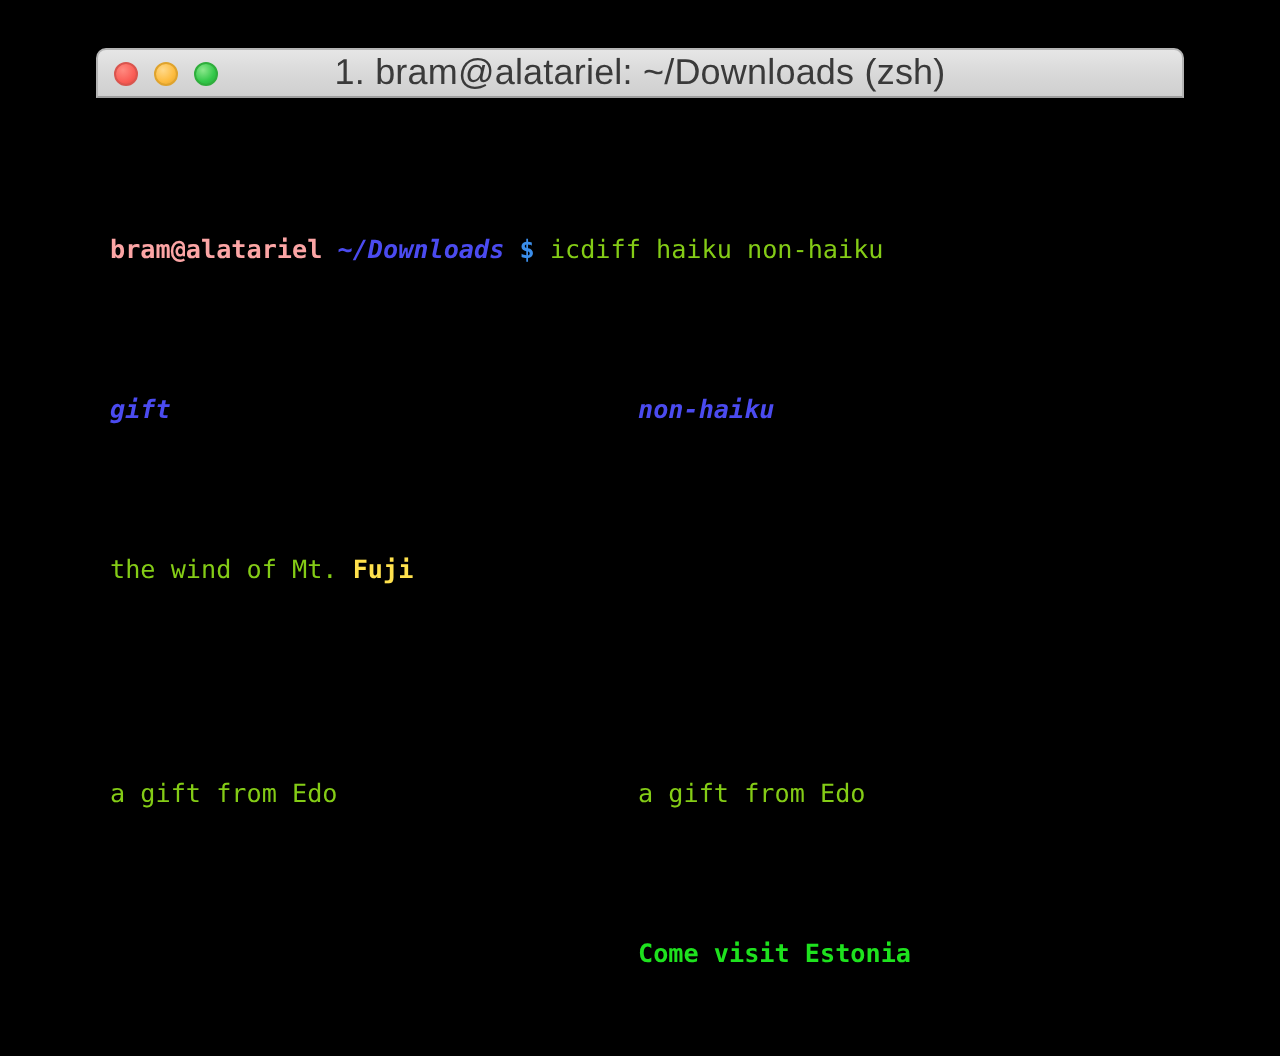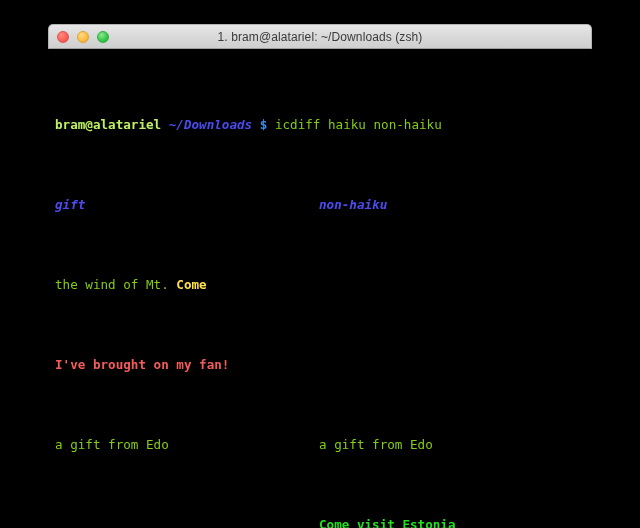--- a/index.html
+++ b/index.html
@@ -49,21 +49,21 @@
   .light.close   { background: radial-gradient(circle at 35% 30%, #ff8a80 0%, #fa5e57 60%, #e0483f 100%); border: 1px solid #d9554e; }
   .light.min     { background: radial-gradient(circle at 35% 30%, #ffd98a 0%, #fdbc40 60%, #e0a32c 100%); border: 1px solid #dfa32d; }
   .light.zoom    { background: radial-gradient(circle at 35% 30%, #8ce88c 0%, #34c84a 60%, #27a83a 100%); border: 1px solid #2fae3c; }
 
   .title-text {
     position: absolute;
     left: 0;
     right: 0;
     text-align: center;
     font-family: "Liberation Sans", sans-serif;
-    font-size: 12px;
+    font-size: 18px;
     color: #3a3a3a;
     letter-spacing: 0.1px;
     pointer-events: none;
   }
 
   
   .term {
     background: #000000;
     position: relative;
     height: 479px;
@@ -87,21 +87,21 @@
   }
 
   
   .col-right {
     position: absolute;
     left: 271px;
     top: 0;
   }
 
   
-  .c-green   { color: #bef264; font-weight: bold; margin-top: 28px; }
+  .c-green   { color: #fca5a5; font-weight: bold; margin-top: 28px; }
   .c-blue    { color: #4b4bf0; font-weight: bold; font-style: italic; }
   .c-cyan    { color: #3b8eea; font-weight: bold; }
   .c-white   { color: #84cc16; }
   .c-red     { color: #f45b5b; font-weight: bold; }
   .c-bgreen  { color: #1ee21e; font-weight: bold; }
   .c-hl      { color: #ffe14d; font-weight: bold; }
 </style>
 </head>
 <body>
 
@@ -119,24 +119,23 @@
   <div class="term">
     <div class="term-inner">
 
       
       <div class="line"><span class="c-green">bram@alatariel</span><span class="c-white"> </span><span class="c-blue">~/Downloads</span><span class="c-white"> </span><span class="c-cyan">$</span><span class="c-white"> </span><span class="c-white">icdiff haiku non-haiku</span></div>
 
       
       <div class="line"><span class="c-blue">gift</span><span class="col-right"><span class="c-blue">non-haiku</span></span></div>
 
       
-      <div class="line"><span class="c-white">the wind of Mt. </span><span class="c-hl">Come</span><span class="c-white"></span></div>
+      <div class="line"><span class="c-white">the wind of Mt. </span><span class="c-hl">Fuji</span><span class="c-white"></span></div>
 
       
-      <div class="line"><span class="c-red">I've brought on my fan!</span><span class="c-hl"></span><span class="c-red"></span><span class="col-right"><span class="c-white"></span><span class="c-hl"></span><span class="c-white"></span></span></div>
 
       
       <div class="line"><span class="c-white">a gift from Edo</span><span class="c-hl"></span><span class="c-white"></span><span class="col-right"><span class="c-white">a gift from Edo</span><span class="c-hl"></span><span class="c-white"></span></span></div>
 
       
       <div class="line"><span class="c-white"></span><span class="c-hl"></span><span class="c-white"></span><span class="col-right"><span class="c-bgreen">Come visit Estonia</span><span class="c-hl"></span><span class="c-bgreen"></span></span></div>
 
       
       
 

